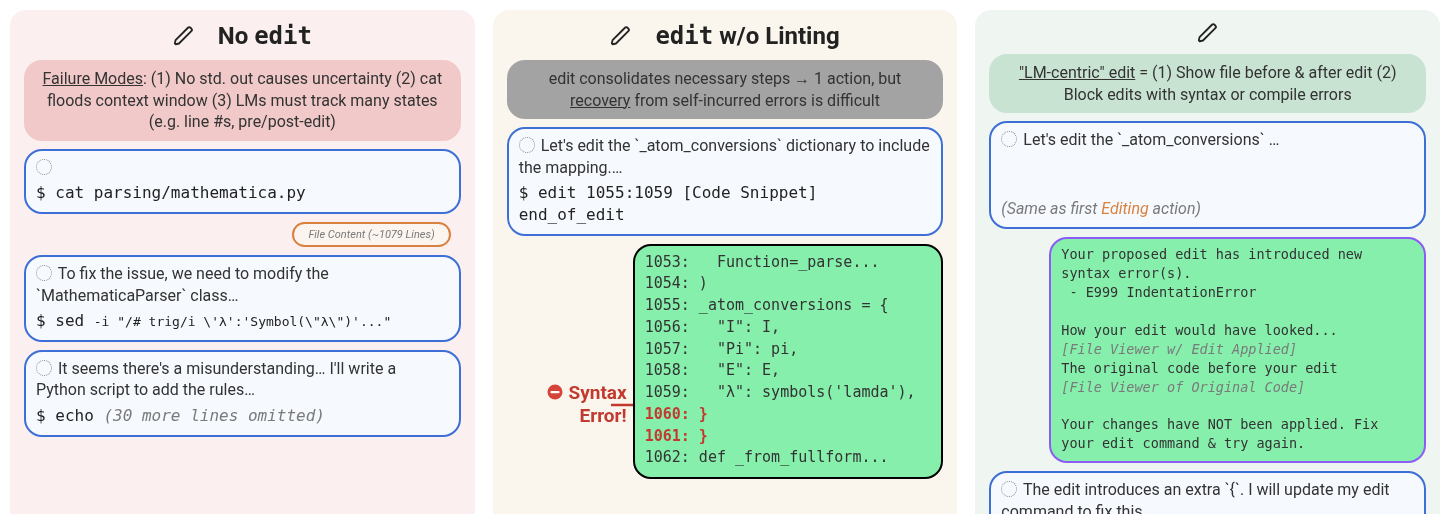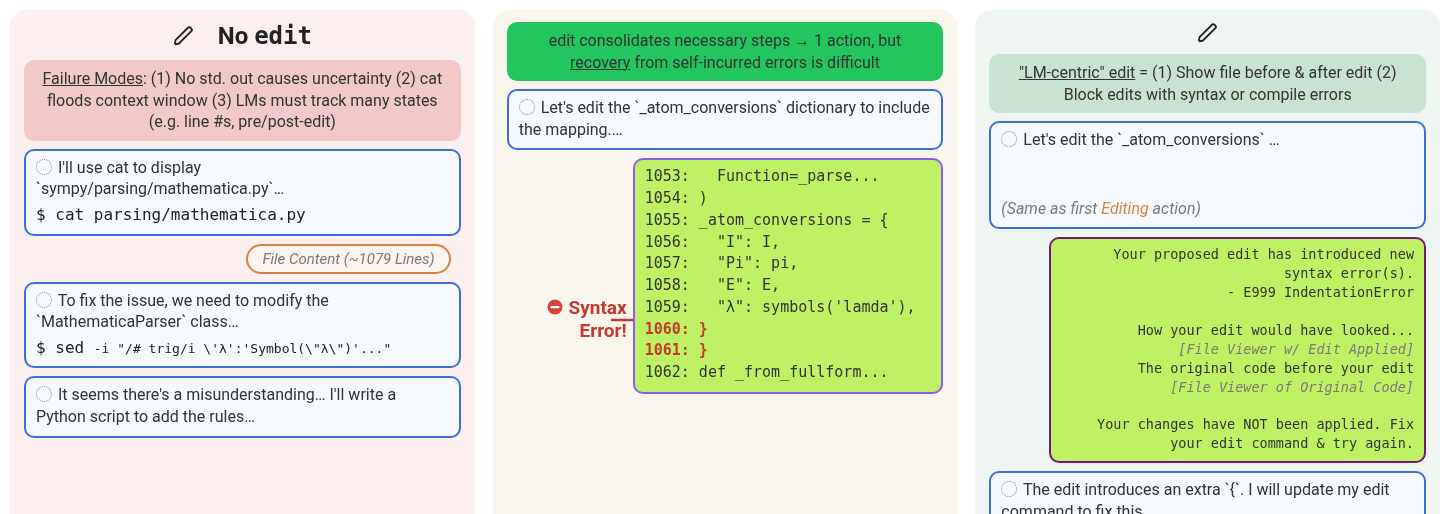--- a/index.html
+++ b/index.html
@@ -35,42 +35,42 @@
     gap: 23px;
     margin-bottom: 2px;
   }
   .pen-icon {
     display: inline-block;
     width: 22px;
     height: 22px;
   }
   .mono { font-family: ui-monospace, "SF Mono", Menlo, Consolas, monospace; }
   .subbox {
-    border-radius: 10px;
+    border-radius: 18px;
     padding: 8px 12px;
     font-size: 16px;
     line-height: 1.35;
     text-align: center;
     color: #333;
   }
   .subbox.redfill { background: #F0C9C8; }
-  .subbox.creamfill { background: #22c55e; }
+  .subbox.creamfill { background: #a3a3a3; }
   .subbox.greenfill { background: #C9E3D3; }
   .under { text-decoration: underline; }
   .bubble {
-    border-radius: 10px;
+    border-radius: 18px;
     padding: 6px 10px 8px 10px;
     font-size: 16px;
     line-height: 1.35;
     background: #fff0;
     position: relative;
   }
   .bubble.blue { border: 2px solid #3D6FD6; background: #F6F9FE; }
-  .bubble.orange { border: 2px solid #8b5cf6; background: #bef264; }
-  .bubble.orange-narrow { border: 2px solid #701a75; background: #bef264; text-align: right; }
+  .bubble.orange { border: 2px solid #000000; background: #86efac; }
+  .bubble.orange-narrow { border: 2px solid #8b5cf6; background: #86efac; }
   .thought {
     color: #333;
   }
   .thought-icon {
     display: inline-block;
     width: 16px; height: 16px;
     border: 1.5px dotted #888;
     border-radius: 50%;
     position: relative;
     top: 2px;
@@ -85,21 +85,21 @@
   .placeholder {
     font-style: italic;
     color: #7a7a7a;
     margin-top: 47px;
   }
   .orange-pill {
     border: 2px solid #D9813F;
     background: #FCF4EF;
     border-radius: 18px;
     padding: 4px 14px;
-    font-size: 15px;
+    font-size: 11px;
     font-style: italic;
     color: #7a7a7a;
     align-self: flex-end;
     margin-right: 10px;
     margin-left: auto;
     width: fit-content;
   }
   .codeblock {
     font-family: ui-monospace, "SF Mono", Menlo, Consolas, monospace;
     font-size: 15px;
@@ -163,44 +163,54 @@
             <path d="M3 21l3.5-.8L20 6.7c.8-.8.8-2 0-2.8l-.9-.9c-.8-.8-2-.8-2.8 0L2.8 16.5 2 20l1 1z" fill="none" stroke="#222" stroke-width="2" stroke-linejoin="round"></path>
           </svg>
       </span>
       <span><span class="normal">No </span><span class="mono">edit</span></span>
     </div>
     <div class="subbox redfill">
       <span class="under">Failure Modes</span><span>: (1) No std. out causes uncertainty (2) cat floods context window (3) LMs must track many states (e.g. line #s, pre/post-edit)</span>
     </div>
 
     <div class="bubble blue">
-      <div class="thought"><span class="thought-icon"></span> <span>I'll use cat to display `sympy/parsing/mathematica.py`…</span></div>
+      <div class="thought"><span class="thought-icon"></span> </div>
       <div class="cmd">$ cat parsing/mathematica.py</div>
     </div>
 
     <div class="orange-pill">File Content (~1079 Lines)</div>
 
     <div class="bubble blue">
       <div class="thought"><span class="thought-icon"></span> <span>To fix the issue, we need to modify the `MathematicaParser` class…</span></div>
       <div class="cmd"><span>$ sed </span><span class="small">-i "/# trig/i \'λ':'Symbol(\"λ\")'..."</span></div>
     </div>
 
 
     <div class="bubble blue">
       <div class="thought"><span class="thought-icon"></span> <span>It seems there's a misunderstanding… I'll write a Python script to add the rules…</span></div>
+      <div class="cmd"><span>$ echo  </span><span class="placeholder">(30 more lines omitted)</span></div>
     </div>
   </div>
 
   <div class="panel cream">
+    <div class="title">
+      <span class="pen-icon">
+        <svg viewBox="0 0 24 24" width="22" height="22">
+            <path d="M3 21l3.5-.8L20 6.7c.8-.8.8-2 0-2.8l-.9-.9c-.8-.8-2-.8-2.8 0L2.8 16.5 2 20l1 1z" fill="none" stroke="#222" stroke-width="2" stroke-linejoin="round"></path>
+          </svg>
+      </span>
+      <span><span class="mono">edit</span><span class="normal"> w/o Linting</span></span>
+    </div>
     <div class="subbox creamfill">
       <span>edit consolidates necessary steps → 1 action, but </span><span class="under">recovery</span><span> from self-incurred errors is difficult</span>
     </div>
 
     <div class="bubble blue">
       <div class="thought"><span class="thought-icon"></span> <span>Let's edit the `_atom_conversions` dictionary to include the mapping.…</span></div>
+      <div class="cmd">$ edit 1055:1059 [Code Snippet] end_of_edit</div>
     </div>
 
     <div class="syntax-wrap">
       <div class="syntax-label">
         <div>
           <span class="stop">
             <svg width="18" height="18" viewBox="0 0 24 24">
                 <circle cx="12" cy="12" r="10" fill="#D64338"></circle>
                 <rect x="6" y="10.5" width="12" height="3" fill="#fff" rx="1"></rect>
               </svg>

